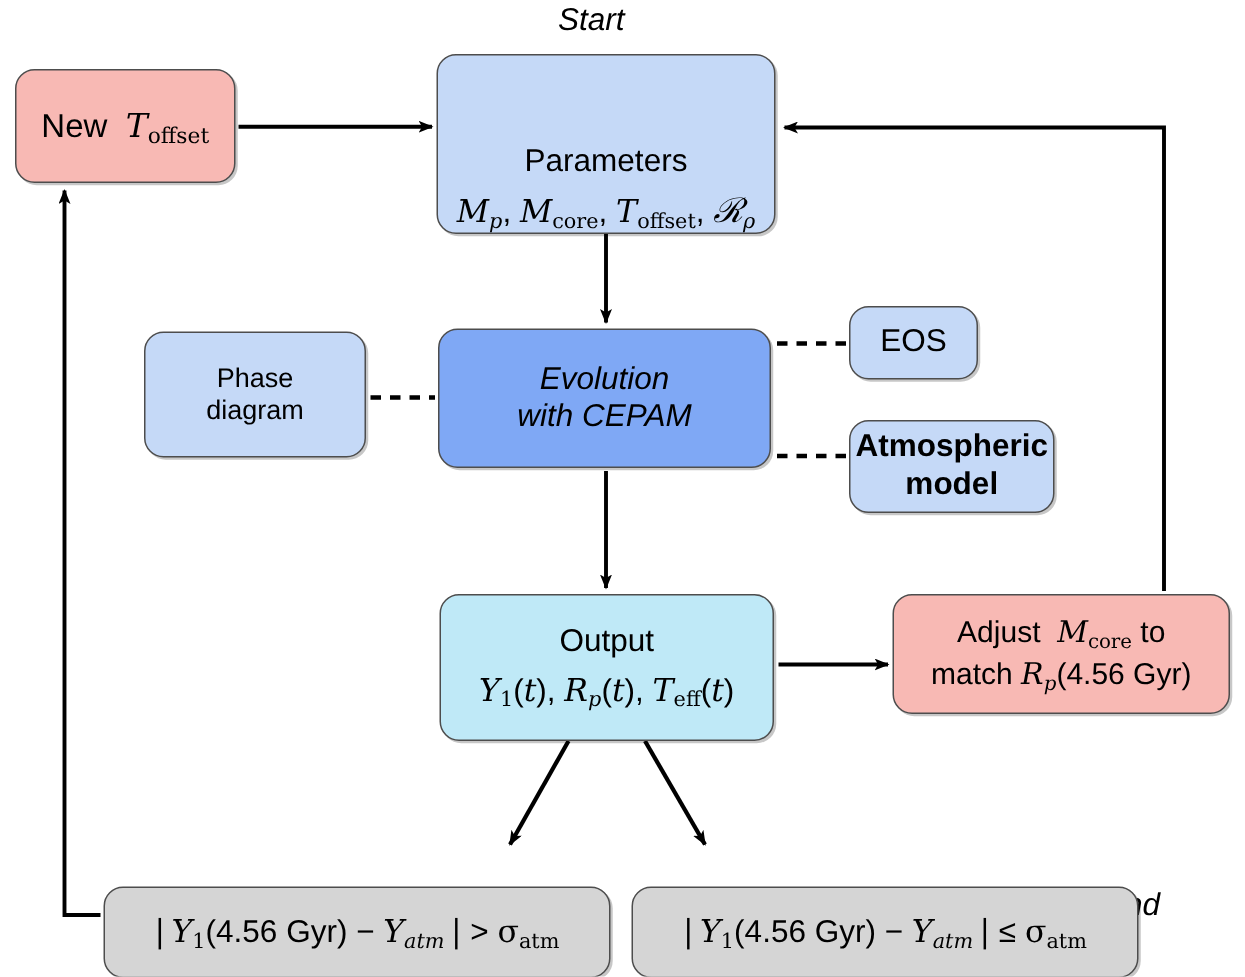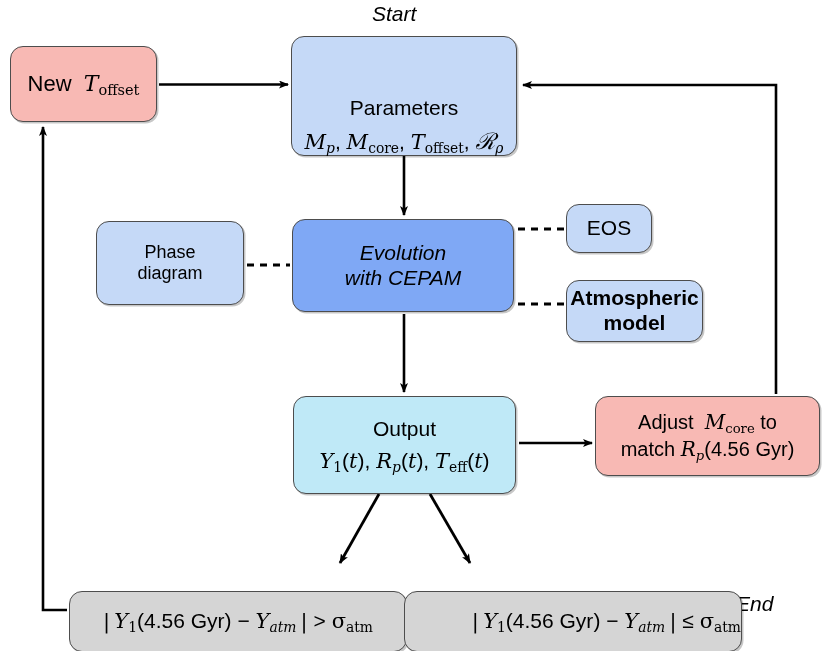--- a/index.html
+++ b/index.html
@@ -80,21 +80,21 @@
   
   #node-new-toffset   { left: 10px;  top: 46px;  width: 147px; height: 76px; font-size: 22px; }
   #node-parameters    { left: 291px; top: 36px;  width: 226px; height: 120px; font-size: 21px; justify-content: flex-end; }
   #node-phase-diagram { left: 96px;  top: 221px; width: 148px; height: 84px; font-size: 18px; }
   #node-evolution     { left: 292px; top: 219px; width: 222px; height: 93px; font-size: 21px; font-style: italic; }
   #node-eos           { left: 566px; top: 204px; width: 86px;  height: 49px; font-size: 21px; text-align: center; }
   #node-atmos         { left: 566px; top: 280px; width: 137px; height: 62px; font-size: 21px; font-weight: bold; }
   #node-output        { left: 293px; top: 396px; width: 223px; height: 98px; font-size: 21px; }
   #node-adjust        { left: 595px; top: 396px; width: 225px; height: 80px; font-size: 20px; }
   #node-cond-gt       { left: 69px;  top: 571px; width: 338px; height: 61px; font-size: 21px; }
-  #node-cond-le       { left: 404px; top: 571px; width: 338px; height: 61px; font-size: 21px; align-items: flex-end; }
+  #node-cond-le       { left: 421px; top: 571px; width: 338px; height: 61px; font-size: 21px; }
 
   #caption-start { left: 372px; top: 2px;   font-size: 21px; }
   #caption-end   { left: 736px; top: 592px; font-size: 21px; }
 </style>
 </head>
 <body>
 
 <div id="stage">
 
   <svg class="edges" viewBox="0 0 830 651" width="830" height="651">

